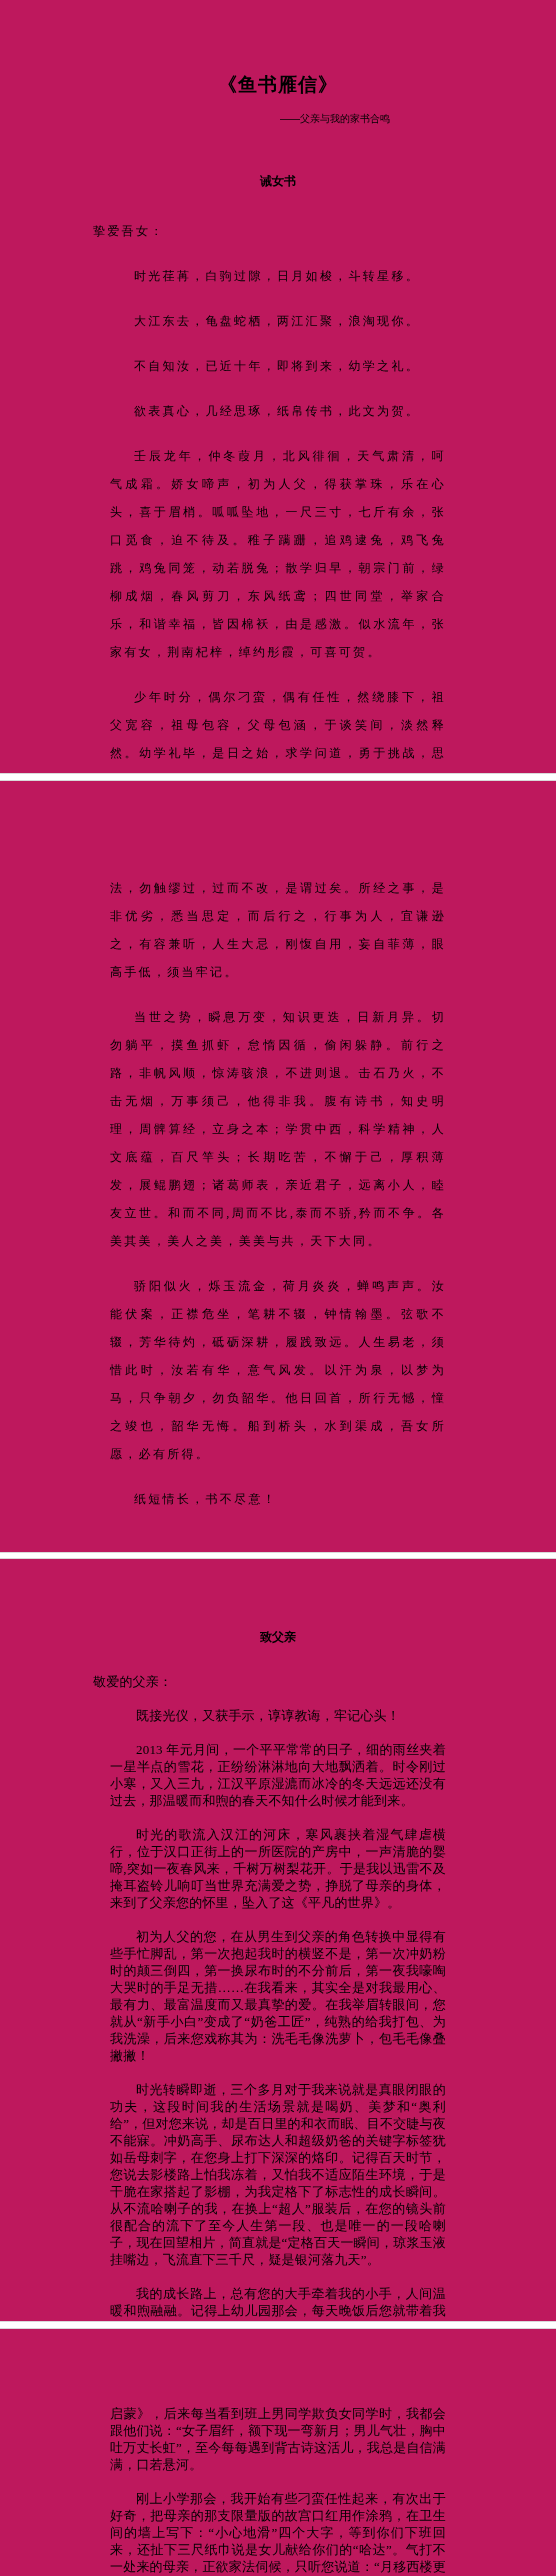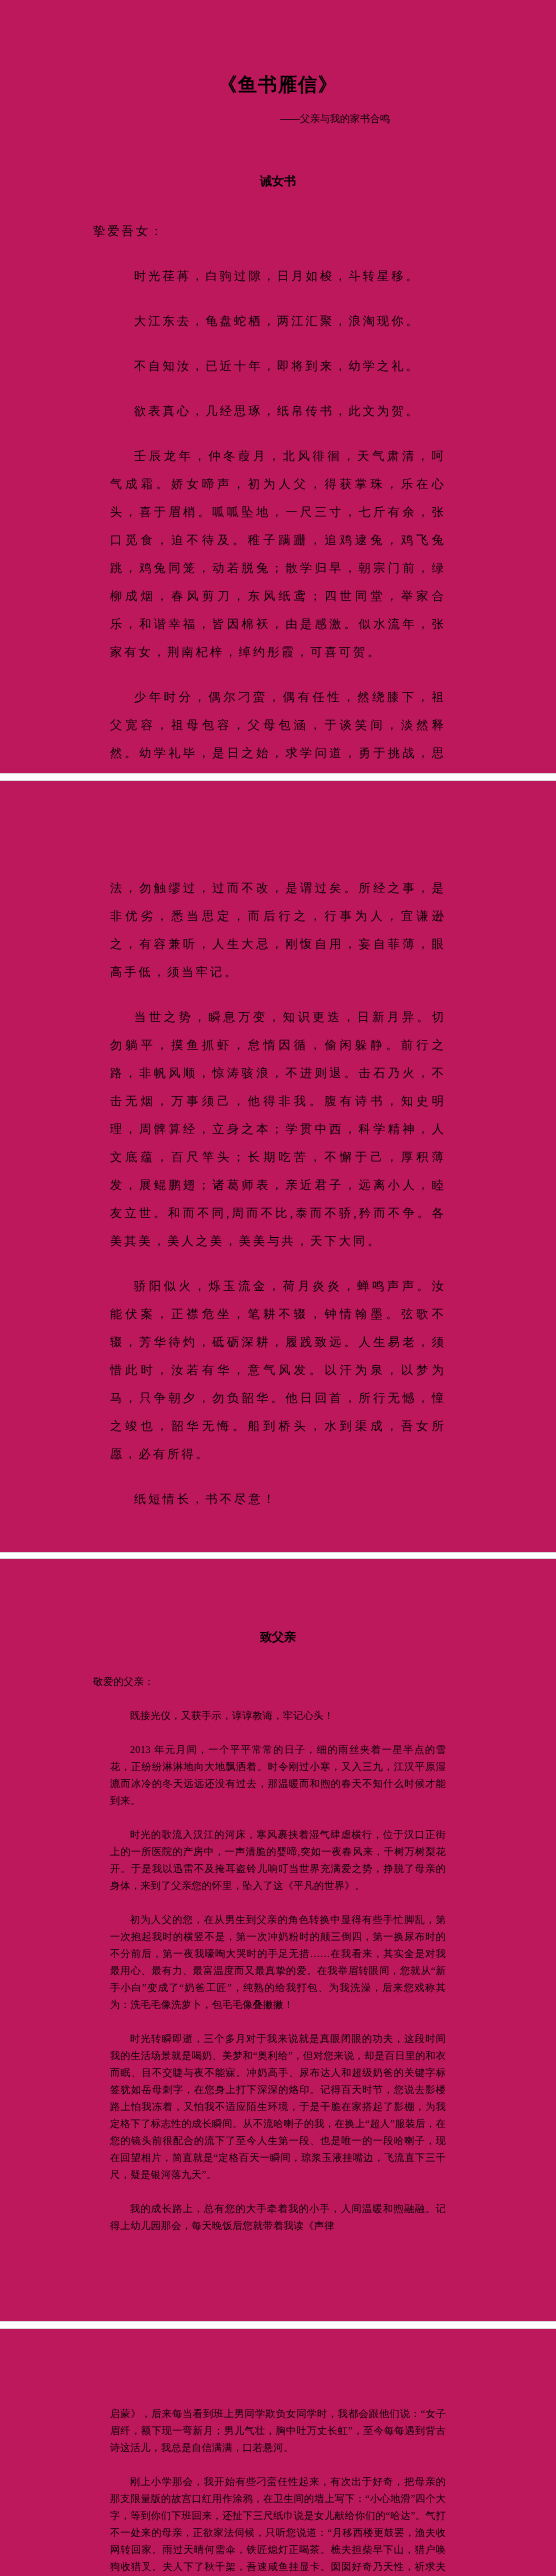--- a/index.html
+++ b/index.html
@@ -11,21 +11,21 @@
   .page4{height:773px;padding-top:59px;}
   .divider{height:5.7px;border-top:0.5px solid #d9d9d9;border-bottom:0.5px solid #d9d9d9;background:#fff;}
 
   .doc-title{font-size:19px;font-weight:bold;text-align:center;letter-spacing:1px;margin:0 0 14.4px 0;font-family:"Liberation Serif","DejaVu Serif",serif;}
   .doc-subtitle{font-size:10px;text-align:center;transform:translateX(57px);margin:0 0 47px 0;font-family:"Liberation Sans","DejaVu Sans",sans-serif;}
   .section-title{font-size:12px;font-weight:bold;text-align:center;margin:0 0 27px 0;font-family:"Liberation Sans","DejaVu Sans",sans-serif;}
 
   
   .l1 .salutation,.l1 .para,.l1 .plain,.l1 .signature{font-size:12px;line-height:28px;letter-spacing:2.3px;}
   
-  .l2 .salutation,.l2 .para,.l2 .plain,.l2 .signature{font-size:10px;line-height:17px;letter-spacing:0.2px;}
+  .l2 .salutation,.l2 .para,.l2 .plain,.l2 .signature{font-size:13px;line-height:17px;letter-spacing:0.2px;}
 
   .salutation{margin:0;text-align:justify;}
   .para{margin:17px;text-indent:2em;text-align:justify;}
   .para.cont{text-indent:0;}
   .signature{margin:0;}
   .sig1{margin-top:52px;margin-left:160px;}
 </style>
 </head>
 <body>
 

